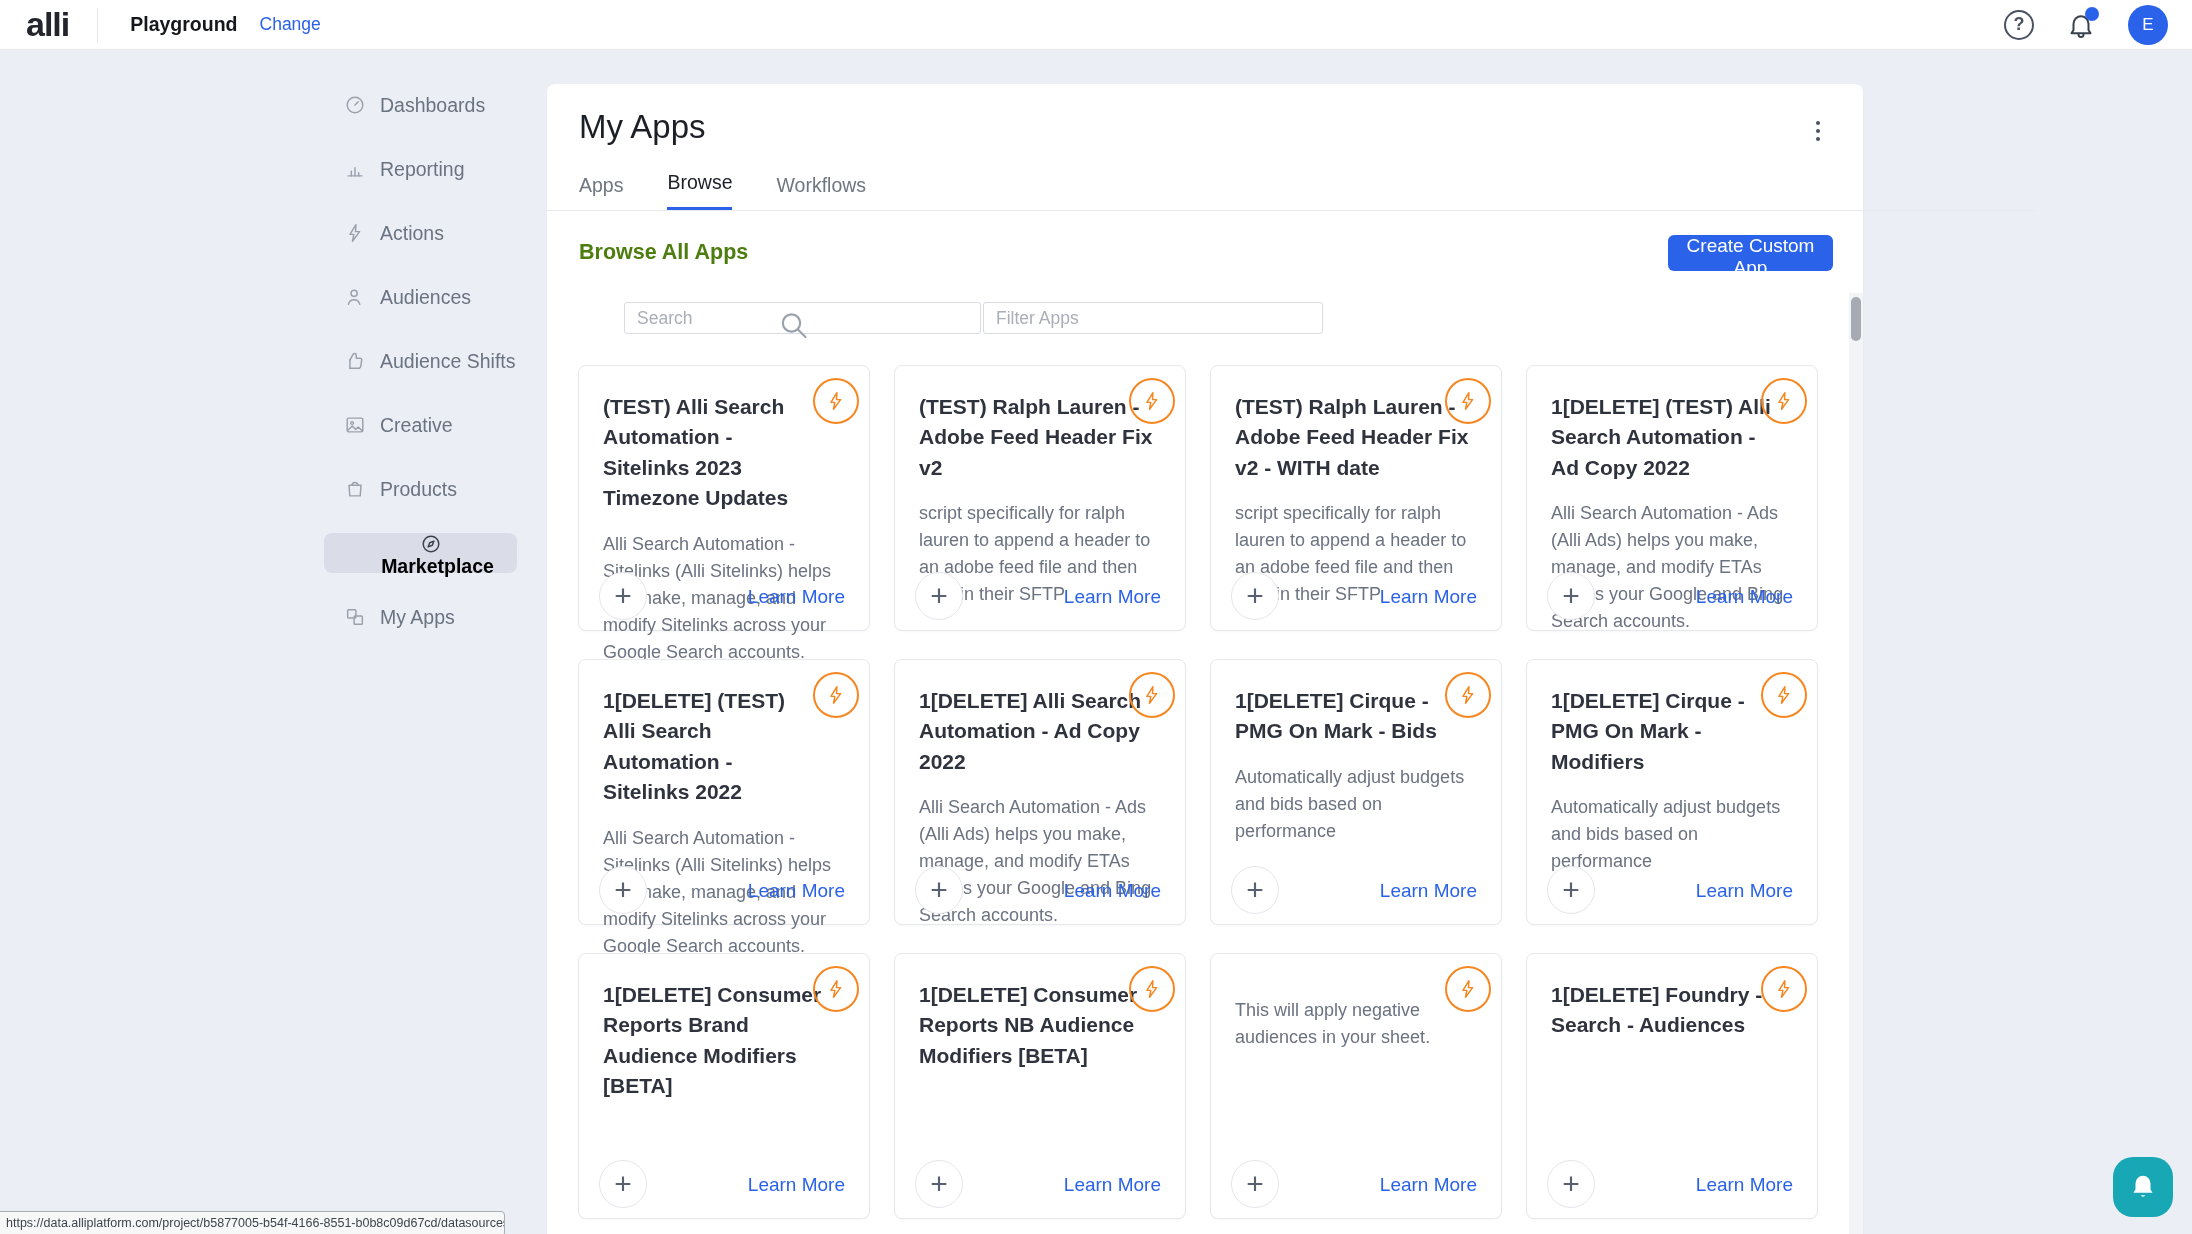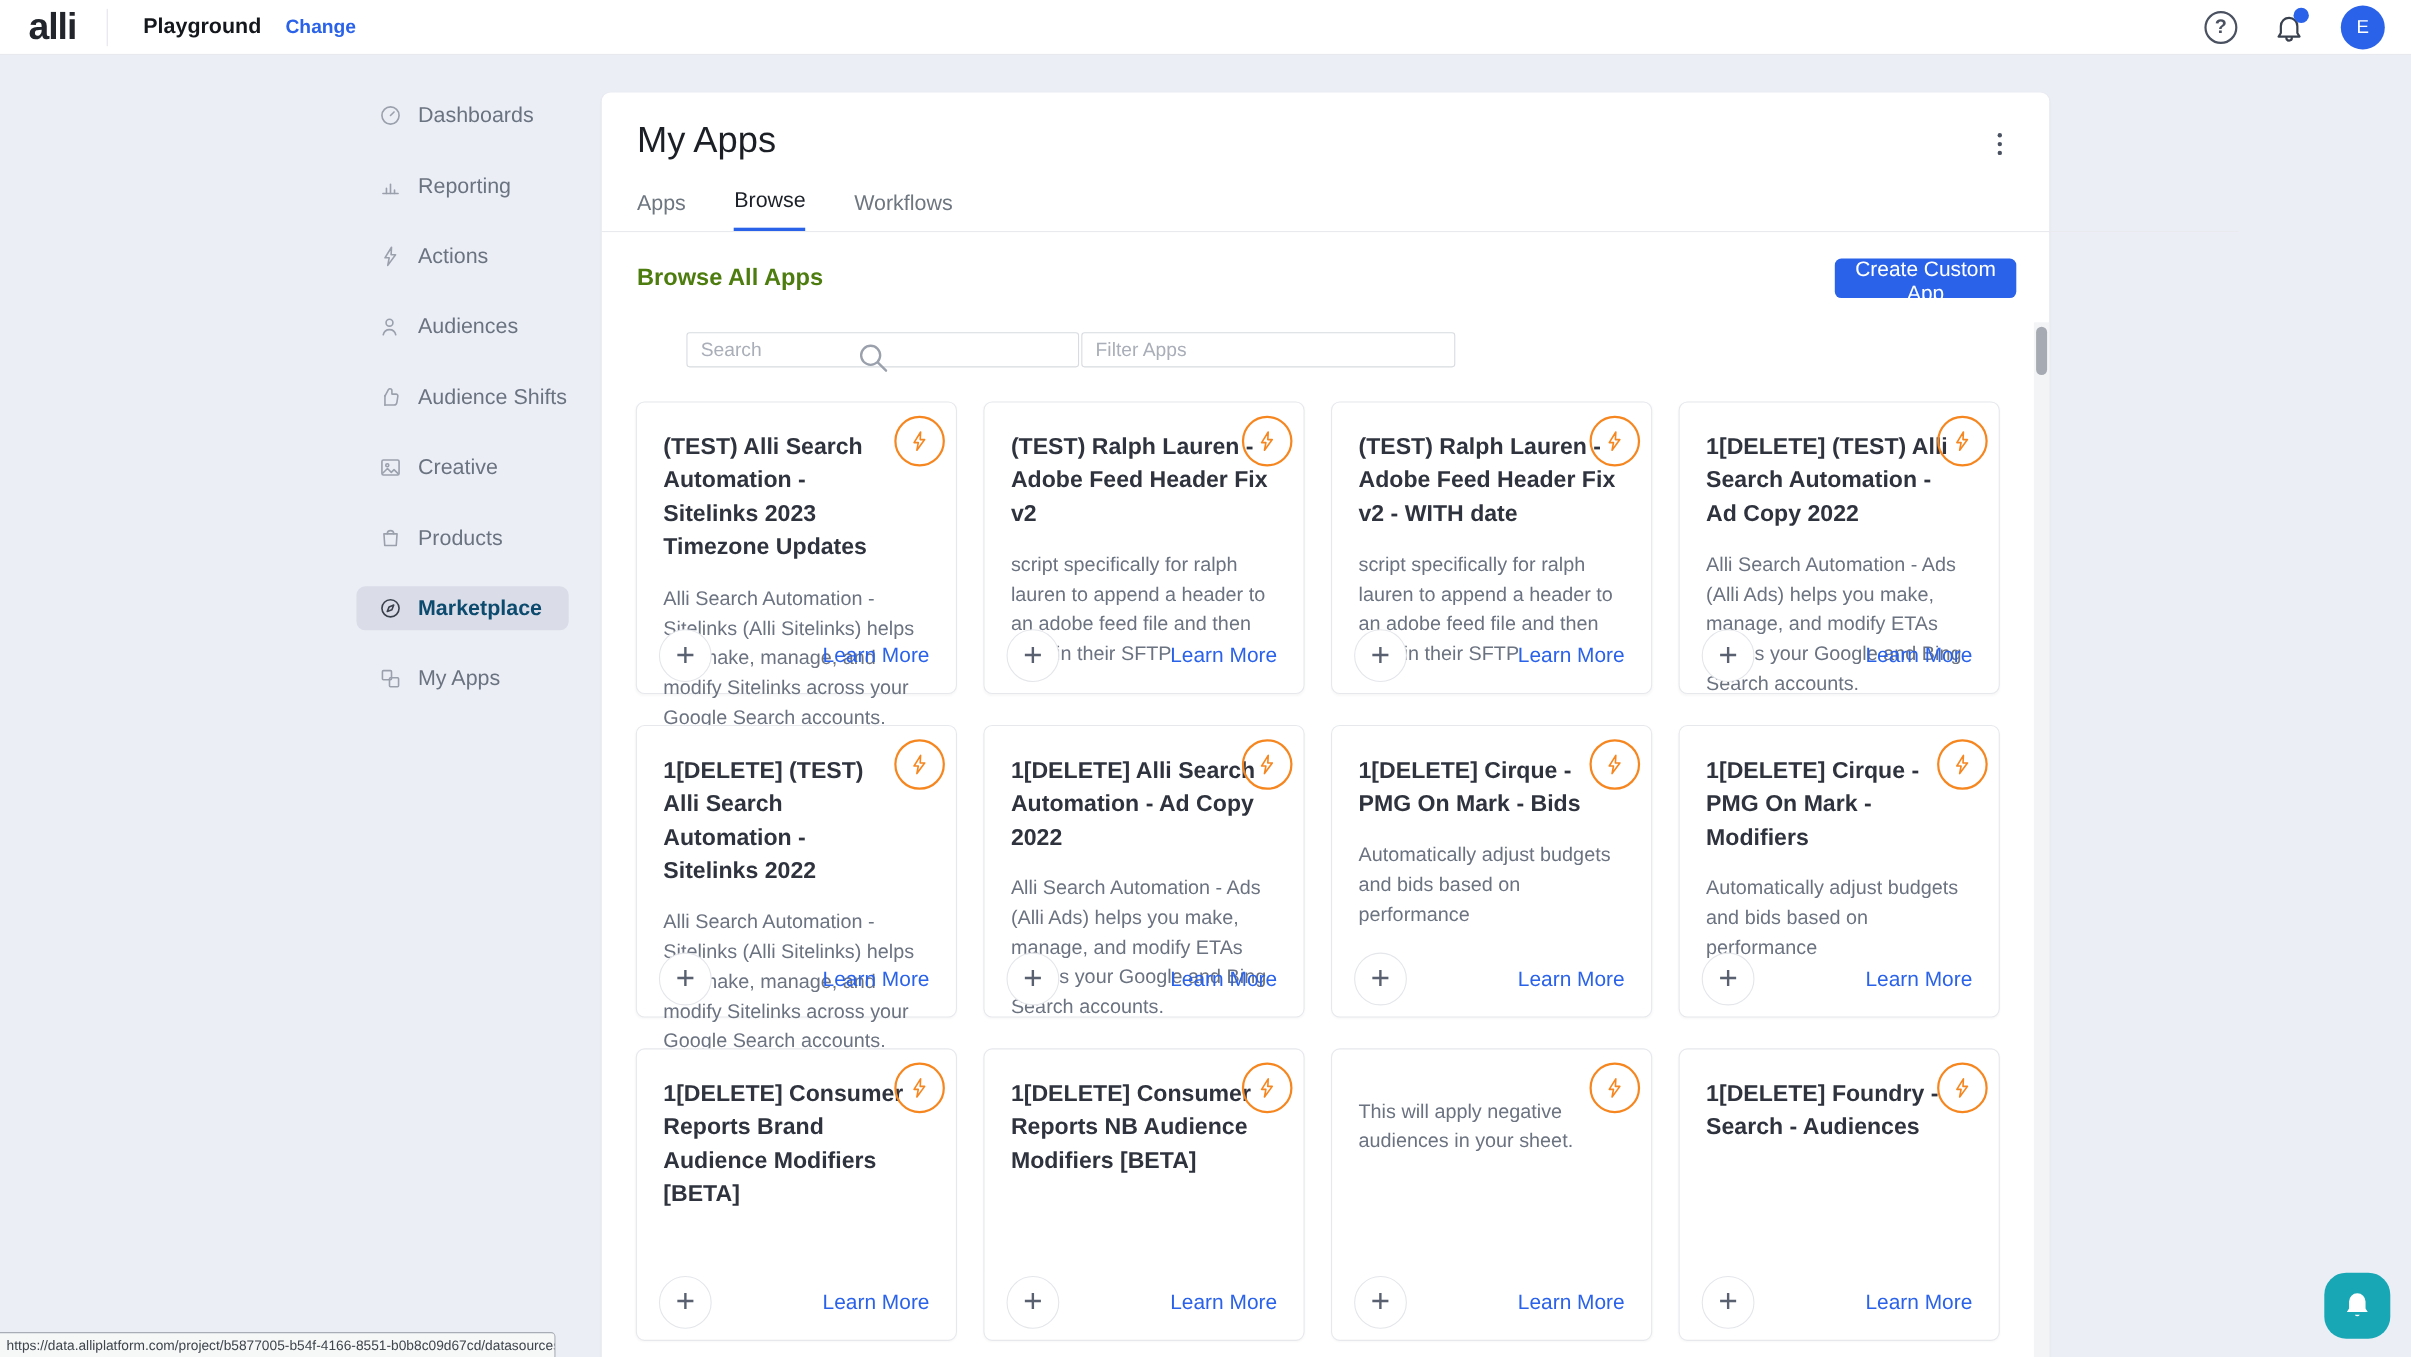--- a/index.html
+++ b/index.html
@@ -6,36 +6,36 @@
   html,body { background:#ECEEF6; }
   body { font-family:"Liberation Sans", sans-serif; }
   .screen { position:relative; width:2192px; height:1234px; background:#ECEEF6; overflow:hidden; }
 
   
   .topbar { position:absolute; left:0; top:0; width:2192px; height:50px; background:#fff;
             border-bottom:1px solid #E7E9EF; display:flex; align-items:center; z-index:20; }
   .logo { margin-left:26px; font-size:34px; font-weight:700; letter-spacing:-1px; color:#22252B; }
   .vdiv { width:1px; height:34px; background:#E3E5EA; margin-left:28px; }
   .ws-name { margin-left:32px; font-size:19.5px; font-weight:700; color:#14171C; }
-  .change-link { margin-left:22px; font-size:17.5px; font-weight:700; color:#2A62E9; text-decoration:none; cursor:pointer; }
+  .change-link { margin-left:22px; font-size:17.5px; font-weight:400; color:#2A62E9; text-decoration:none; cursor:pointer; }
   .topbar-spacer { flex:1; }
   .help-btn { width:30px; height:30px; border-radius:50%; border:2px solid #4A5160; color:#4A5160;
               font-size:18px; font-weight:700; display:flex; align-items:center; justify-content:center; margin-right:32px; cursor:pointer; }
   .bell-wrap { position:relative; width:30px; height:30px; margin-right:32px; color:#3A414E; cursor:pointer; }
   .bell-dot { position:absolute; right:-3px; top:-3px; width:14px; height:14px; border-radius:50%; background:#2A62E9; }
   .avatar { width:40px; height:40px; border-radius:50%; background:#2A62E9; color:#fff; font-size:17px;
             display:flex; align-items:center; justify-content:center; margin-right:24px; cursor:pointer; }
 
   
   .sidebar { position:absolute; left:324px; top:85px; width:193px; }
   .side-item { display:flex; align-items:center; height:40px; margin-bottom:24px; border-radius:8px;
                color:#6A7380; cursor:pointer; padding-left:20px; }
   .side-item .s-icon { width:22px; height:22px; color:#9AA1AC; flex:0 0 22px; display:flex; }
   .side-item .s-label { margin-left:14px; font-size:19.5px; }
-  .side-item.active { background:#DADDE8; color:#0c4a6e; }
+  .side-item.active { background:#DADDE8; color:#000000;flex-direction:column; }
   .side-item.active .s-icon { color:#3A404C; }
   .side-item.active .s-label { font-weight:700; }
 
   
   .panel { position:absolute; left:547px; top:84px; width:1316px; height:1150px; background:#fff;
            border-radius:8px 8px 0 0; box-shadow:0 1px 2px rgba(20,24,40,.05); }
   .page-title { position:absolute; left:32px; top:24px; font-size:33px; font-weight:500; color:#1C2026; }
   .kebab { position:absolute; left:1258px; top:32px; width:26px; height:30px; display:flex; flex-direction:column;
            align-items:center; justify-content:center; gap:4px; cursor:pointer; }
   .kebab i { width:4px; height:4px; border-radius:50%; background:#4A5160; }

